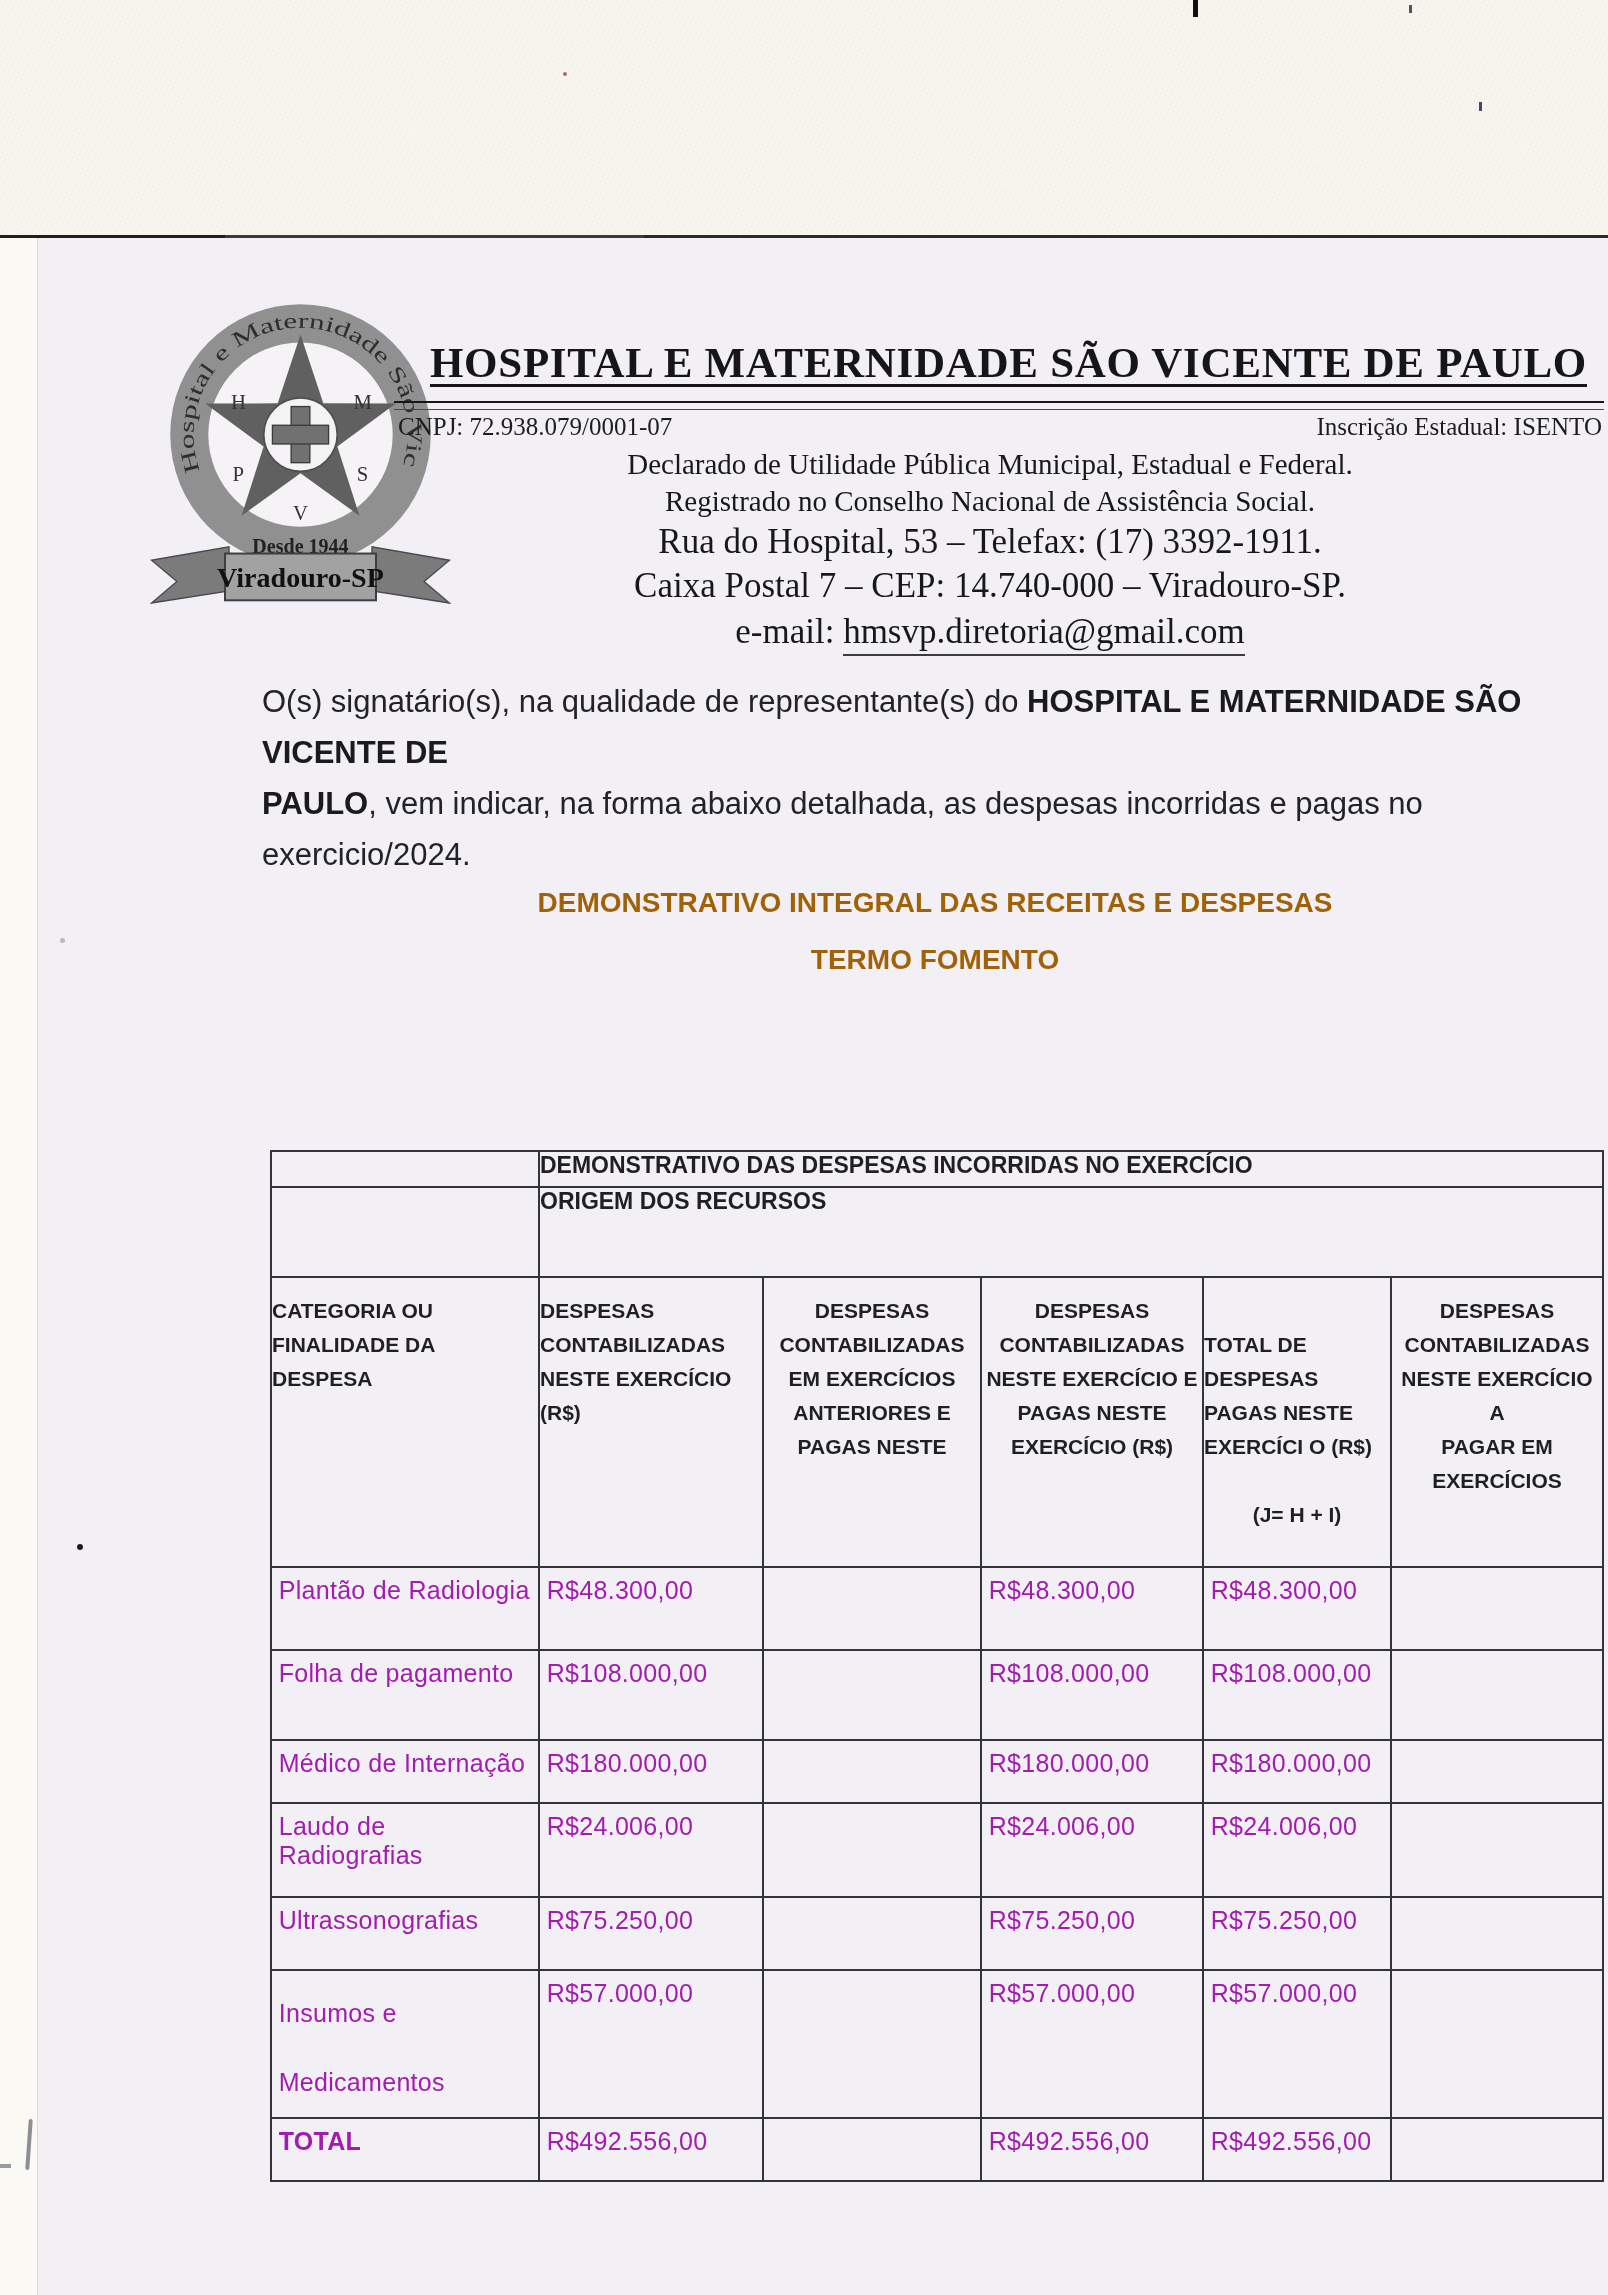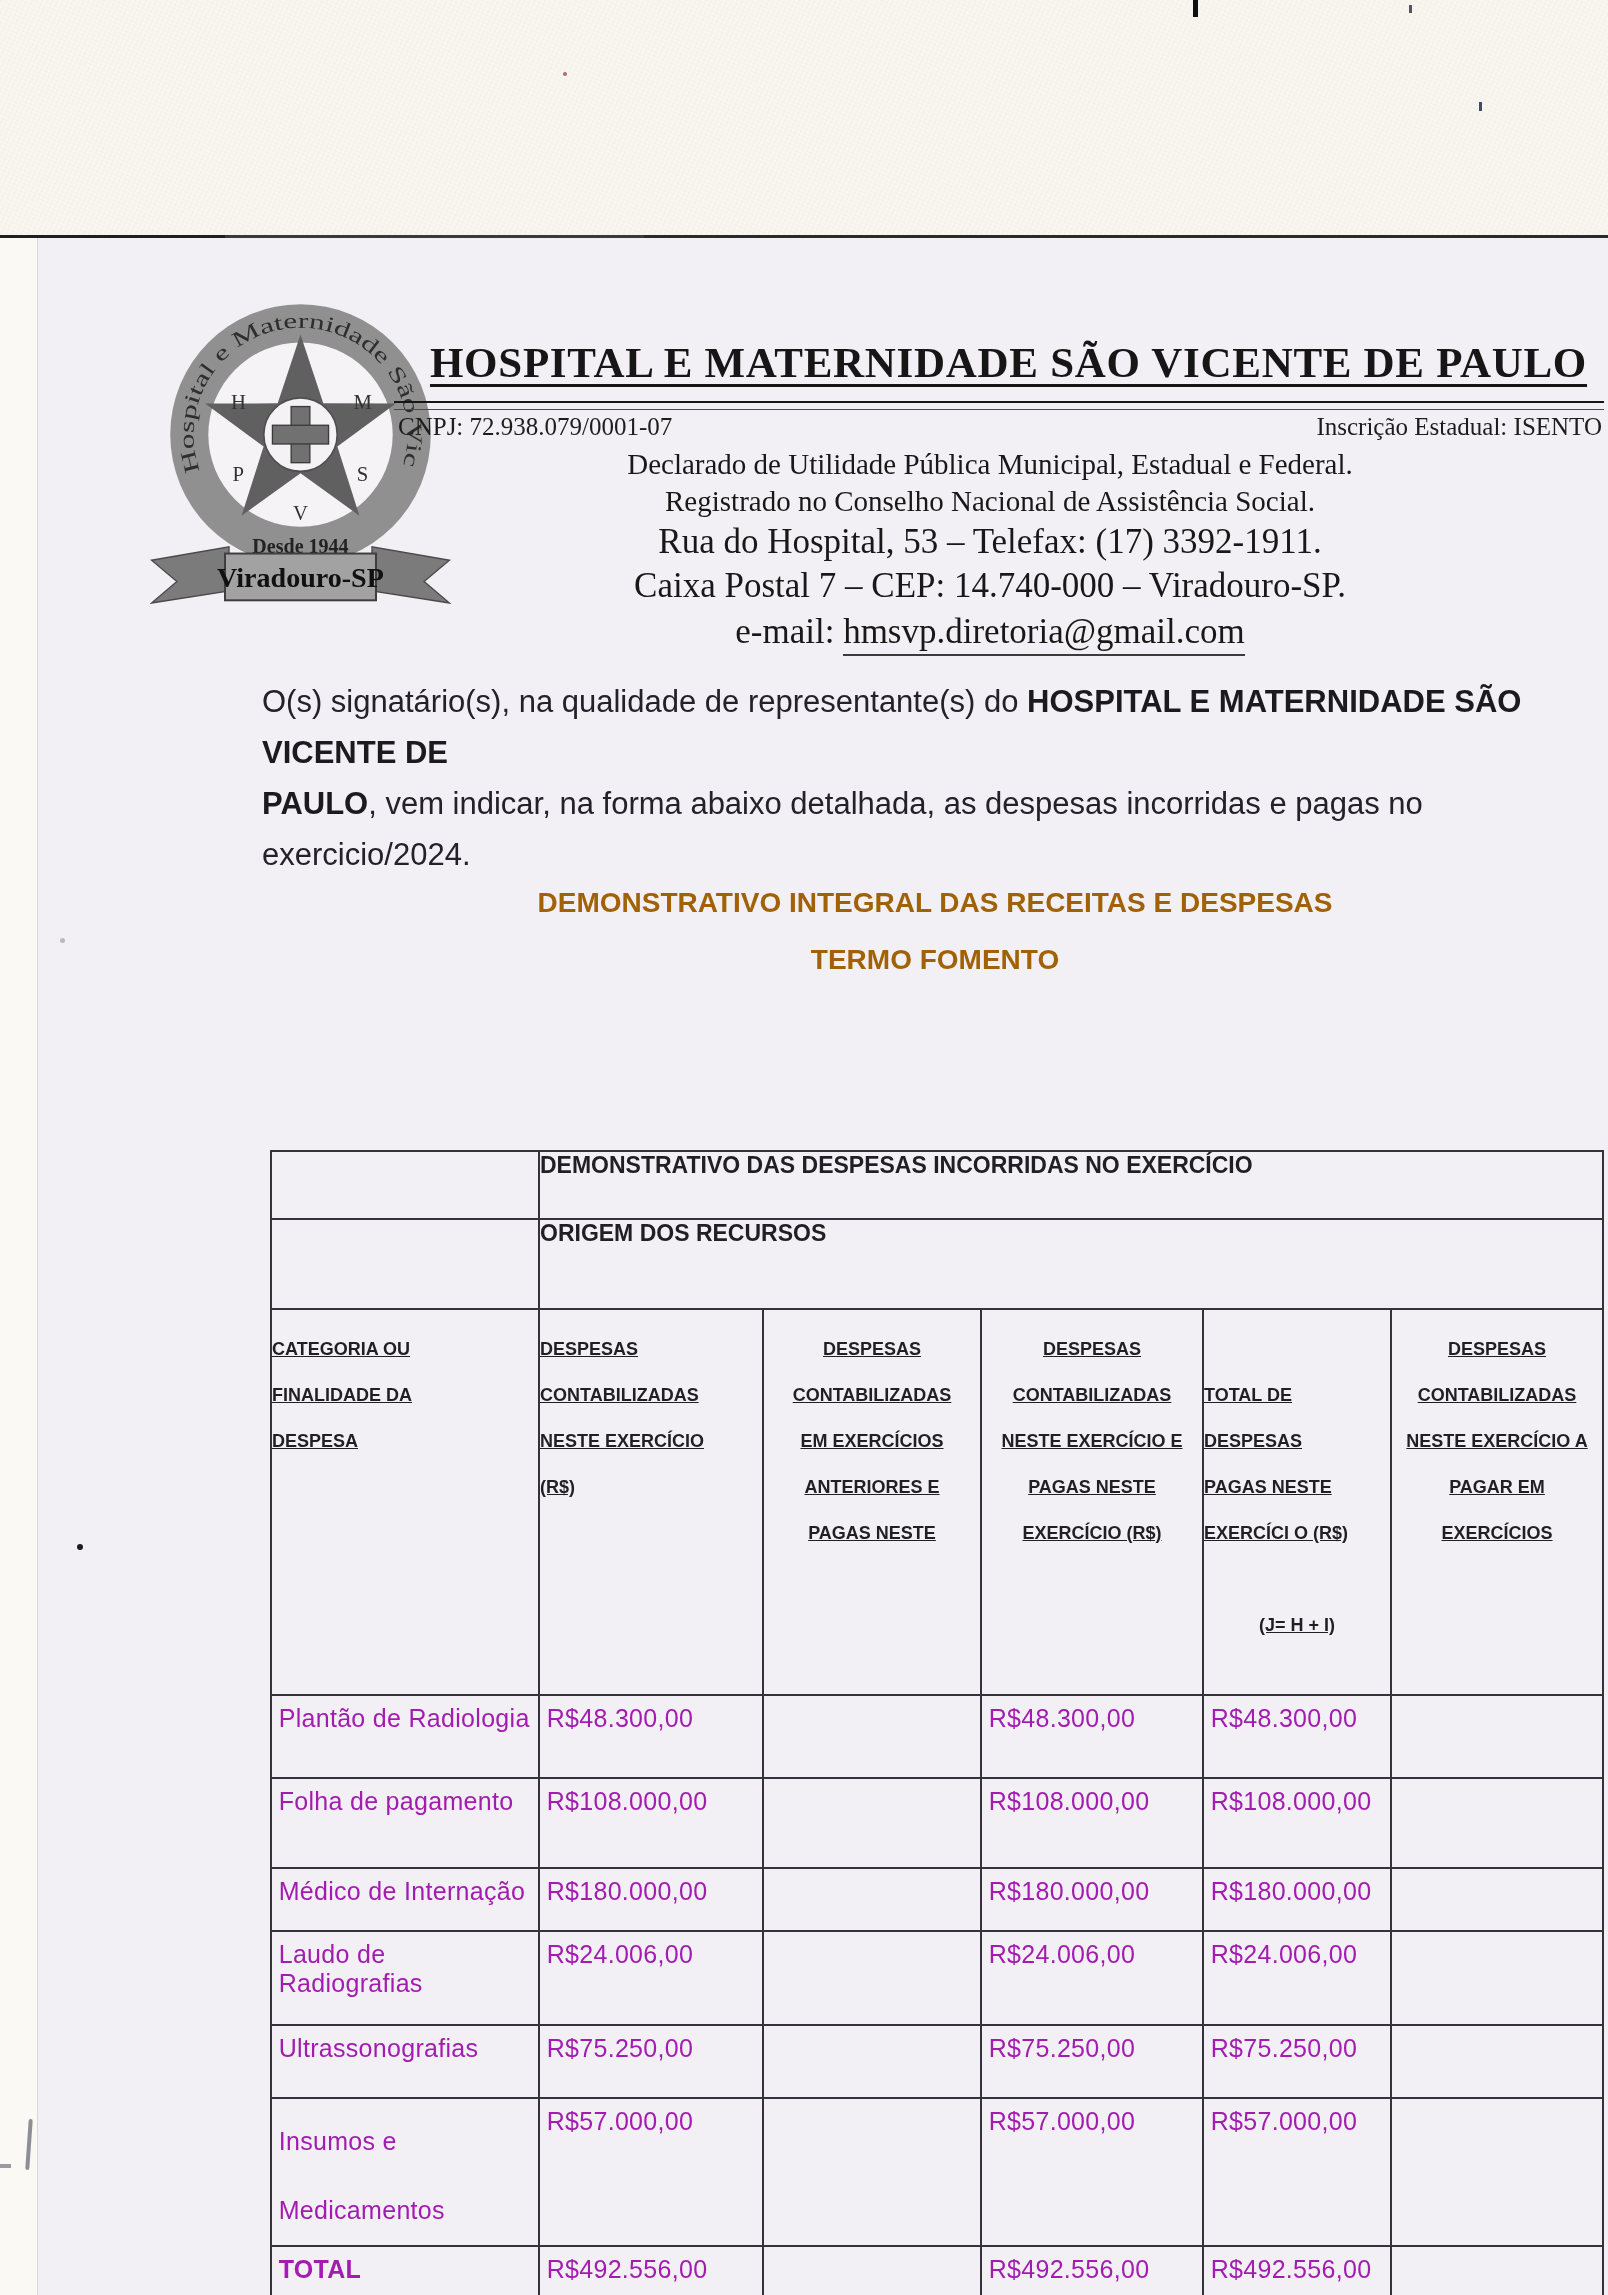--- a/index.html
+++ b/index.html
@@ -80,22 +80,22 @@
     vertical-align:top;overflow:hidden;
     padding:0;
   }
   .band-title{
     font-weight:bold;font-size:23px;padding:12px 2.7px 0 5.3px;
   }
   .band-sub{
     font-weight:bold;font-size:23px;padding:32px 2.7px 0 5.3px;
   }
   tr.hdr td{
-    font-weight:bold;font-size:18px;line-height:46px;
-    padding-top:16px;white-space:pre-line;text-decoration:underline;
+    font-weight:bold;font-size:21px;line-height:34px;
+    padding-top:16px;white-space:pre-line;
   }
   td.al{text-align:left;padding-left:5.3px;padding-right:2.7px;}
   td.ac{text-align:center;padding-left:1.3px;padding-right:1.3px;}
   .formula{text-align:center;}
   tr.data td{
     font-size:25px;color:#a21caf;letter-spacing:0.3px;
     padding:8px 2.7px 0 6.7px;white-space:pre-line;
   }
   tr.data td.multi{line-height:69px;margin-top:43px;}
   td.total-cell{font-weight:bold;color:#1d1d22;}
@@ -175,21 +175,21 @@
 <table class="demo">
   <colgroup>
     <col style="width:268px">
       <col style="width:224px">
       <col style="width:218px">
     <col style="width:222px">
       <col style="width:188px">
       <col style="width:212px">
   </colgroup>
   <tbody>
-      <tr style="height:68px">
+      <tr style="height:36px">
     <td></td>
     <td colspan="5" class="band-title">DEMONSTRATIVO DAS DESPESAS INCORRIDAS NO EXERCÍCIO</td>
   </tr>
   <tr style="height:90px">
     <td></td>
     <td colspan="5" class="band-sub">ORIGEM DOS RECURSOS</td>
   </tr>
   <tr class="hdr" style="height:244px">
     <td class="al">CATEGORIA OU
 FINALIDADE DA

